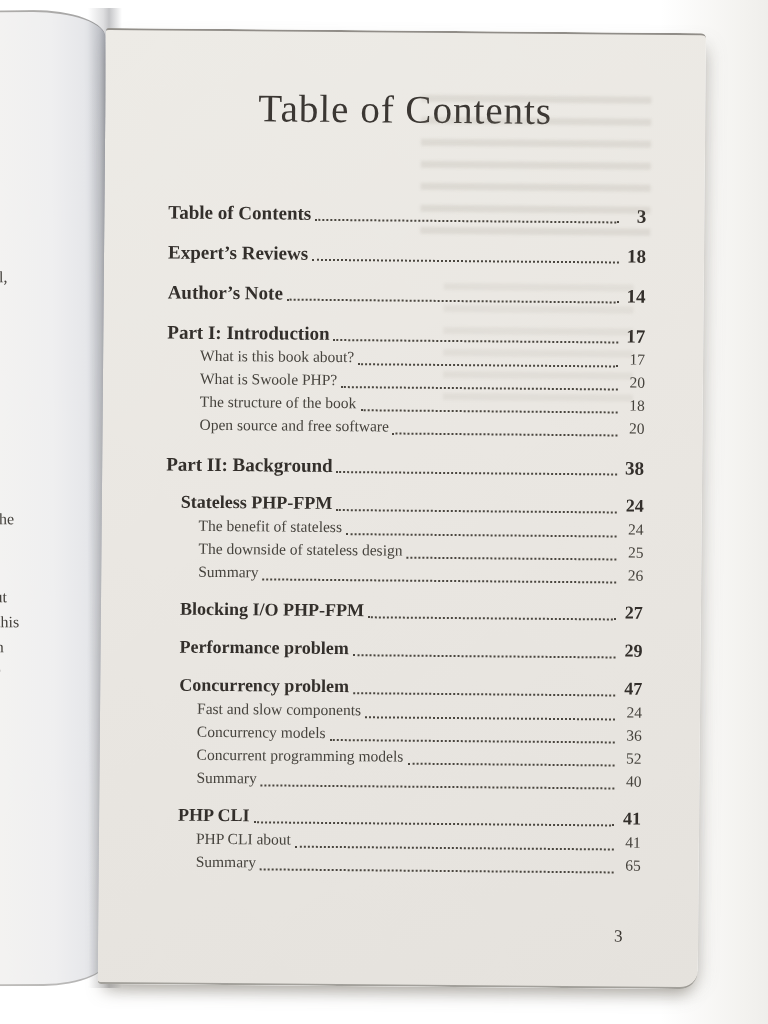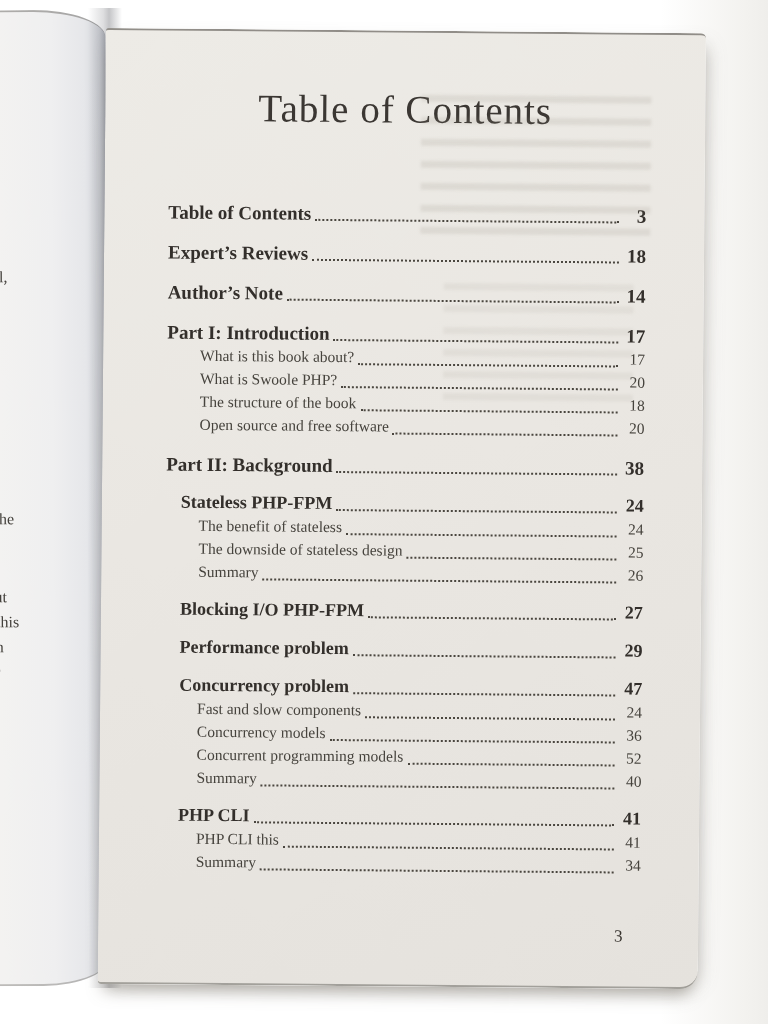--- a/index.html
+++ b/index.html
@@ -187,27 +187,27 @@
           <span class="lbl">Summary</span>
           <span class="dots"></span>
           <span class="pg">40</span>
         </div>
       <div class="row lvl1">
           <span class="lbl">PHP CLI</span>
           <span class="dots"></span>
           <span class="pg">41</span>
         </div>
       <div class="row lvl2">
-          <span class="lbl">PHP CLI this</span>
+          <span class="lbl">PHP CLI about</span>
           <span class="dots"></span>
           <span class="pg">41</span>
         </div>
       <div class="row lvl2">
           <span class="lbl">Summary</span>
           <span class="dots"></span>
-          <span class="pg">34</span>
+          <span class="pg">65</span>
         </div>
     </div>
 
     <div class="folio">3</div>
   </div>
 
 </div>
 
 </body></html>

